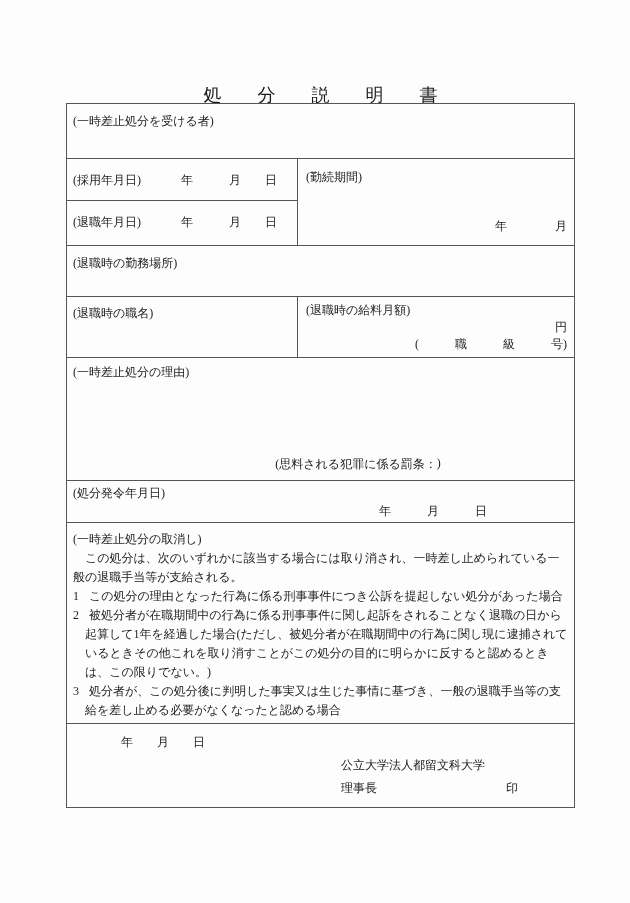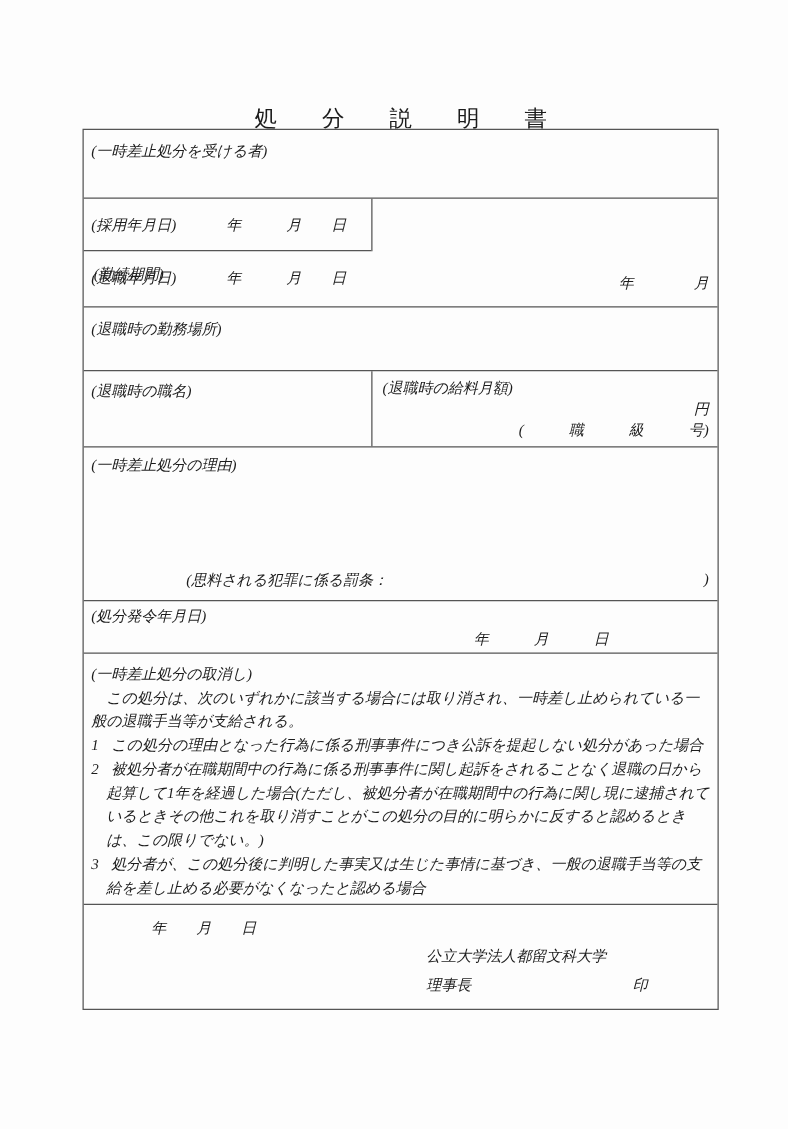--- a/index.html
+++ b/index.html
@@ -12,45 +12,45 @@
   .pre{white-space:pre;}
   .prewrap{white-space:pre-wrap;}
 
   .form-number{position:absolute;left:65px;top:62px;font-size:13px;}
   .doc-title{position:absolute;left:66px;top:83px;width:509px;text-align:center;font-size:18px;white-space:pre;}
 
   .form-table{
     position:absolute;left:66px;top:103px;width:509px;height:705px;
     border:1px solid #555;box-sizing:border-box;font-size:12px;background:#fdfdfd;
   }
-  .row{position:relative;box-sizing:border-box;border-bottom:1px solid #555;font-style:italic;}
+  .row{position:relative;box-sizing:border-box;border-bottom:1px solid #555;}
   .lbl{display:inline-block;}
 
   .r1{height:55px;padding:9px 6px;}
-  .r2{height:87px;display:flex;flex-direction:column;}
+  .r2{height:87px;display:flex;}
   .col-left{width:231px;border-right:1px solid #555;box-sizing:border-box;}
   .r2 .col-left{display:flex;flex-direction:column;}
   .subrow{position:relative;box-sizing:border-box;}
   .subrow-a{height:42px;border-bottom:1px solid #555;}
   .subrow-b{flex:1;}
   .subrow .lbl{position:absolute;left:6px;top:13px;}
   .subrow .ymd{position:absolute;left:114px;top:13px;white-space:pre;}
   .col-right{flex:1;position:relative;}
   .r2 .col-right .lbl{position:absolute;left:8px;top:10px;}
   .period-val{position:absolute;right:7px;bottom:10px;white-space:pre;}
 
   .r4{height:51px;padding:9px 6px;}
 
   .r5{height:61px;display:flex;}
   .r5 .col-left{padding:8px 6px;}
   .salary{display:flex;flex-direction:column;justify-content:space-between;padding:5px 7px 6px 8px;box-sizing:border-box;}
   .salary-yen,.salary-grade{text-align:right;white-space:pre;}
 
   .r6{height:123px;padding:6px;}
-  .penal-line{position:absolute;left:0;right:0;bottom:7px;display:flex;justify-content:space-between;padding:0 7px 0 82px;box-sizing:border-box;}
+  .penal-line{position:absolute;left:0;right:0;bottom:7px;display:flex;justify-content:center;padding:0 7px 0 82px;box-sizing:border-box;}
 
   .r7{height:42px;padding:4px 6px;}
   .issue-ymd{position:absolute;left:312px;top:22px;white-space:pre;}
 
   .r8{height:201px;padding:7px 6px 0 6px;line-height:19px;}
   .clause{padding-left:12px;text-indent:-12px;}
   .clause-num{margin-right:10px;}
 
   .r9{height:83px;border-bottom:none;}
   .sig-date{position:absolute;left:54px;top:10px;white-space:pre;}

